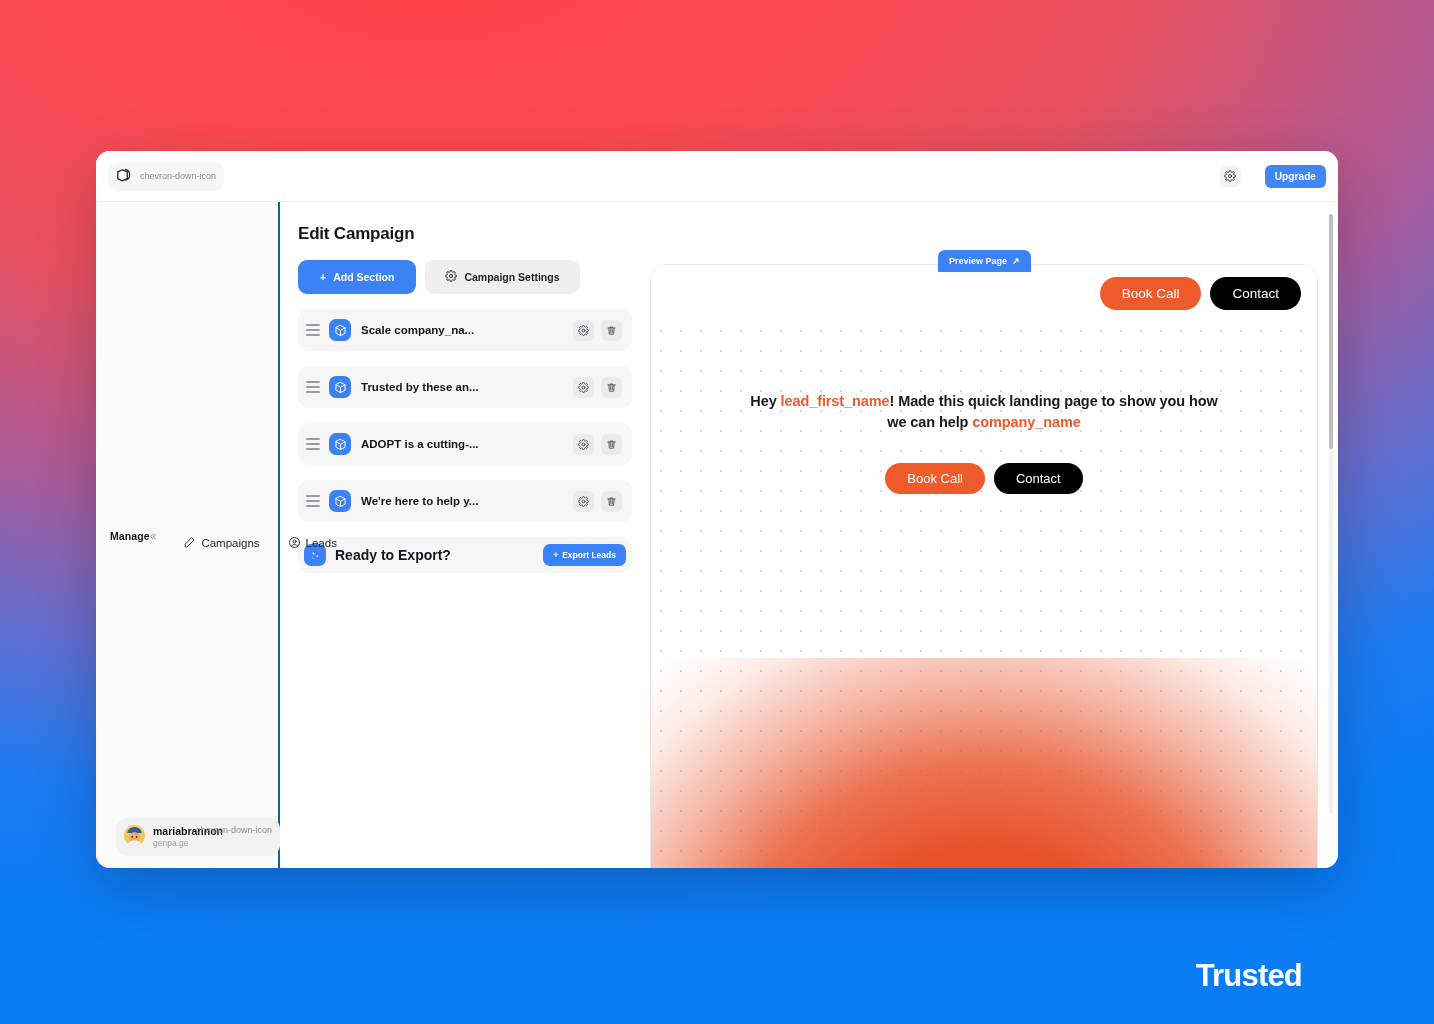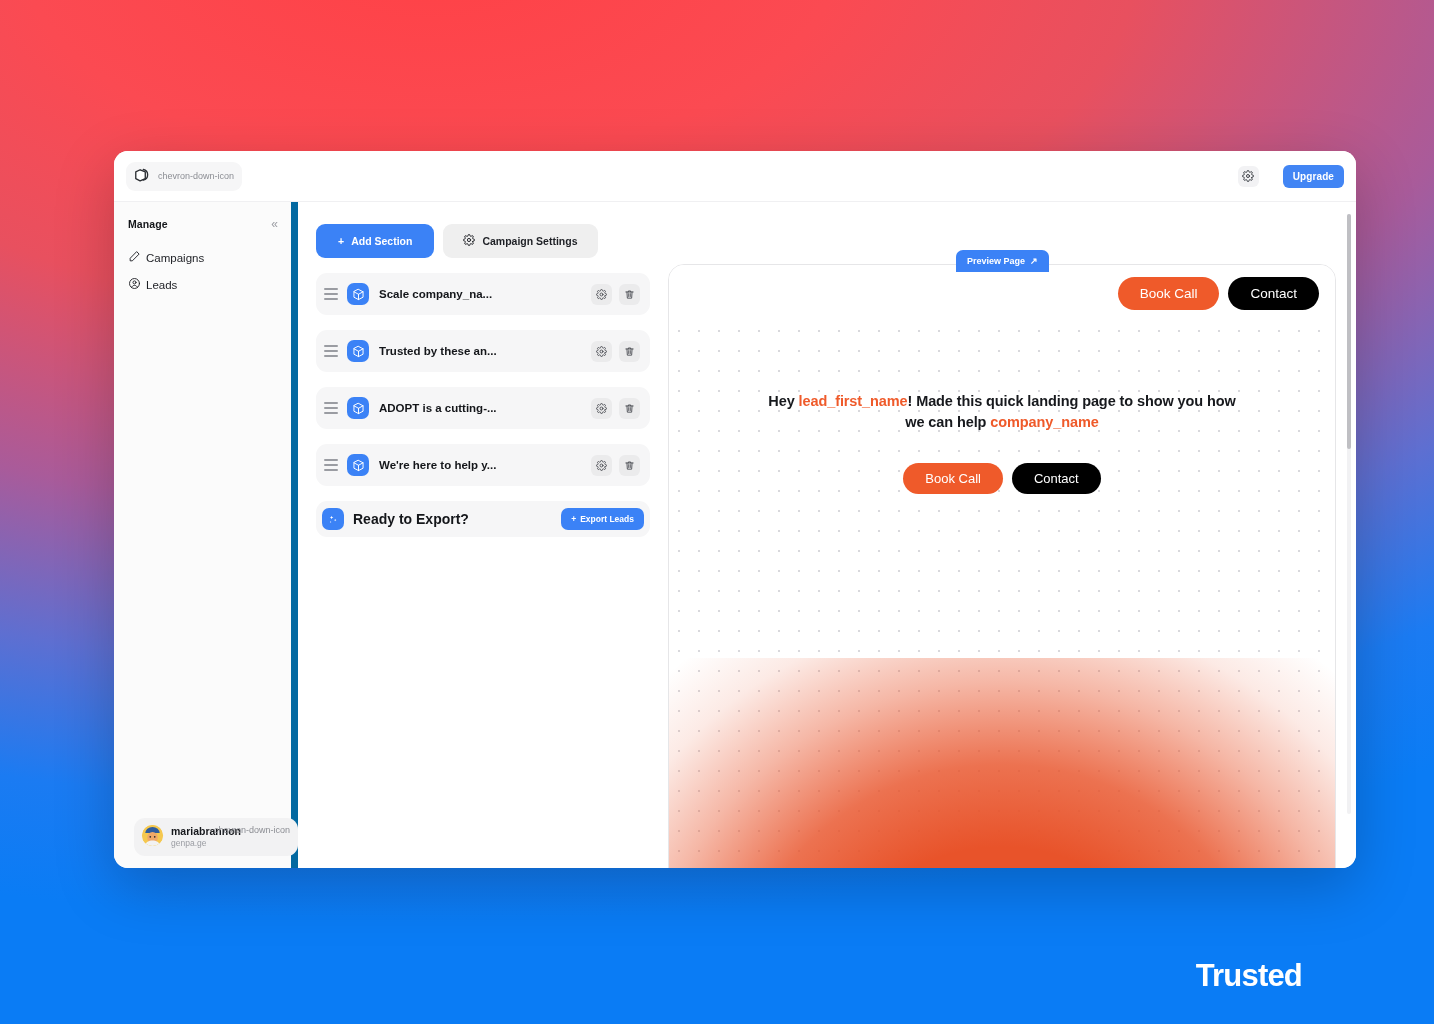--- a/index.html
+++ b/index.html
@@ -19,21 +19,20 @@
   .app-window {
     position: absolute;
     left: 96px; top: 151px;
     width: 1242px; height: 717px;
     background: #ffffff;
     border-radius: 14px;
     box-shadow: 0 18px 60px rgba(0,0,0,.22);
     overflow: hidden;
     display: flex;
     flex-direction: column;
-    margin-left: 18px;
   }
 
   
   .topbar {
     height: 51px;
     flex: 0 0 51px;
     background: #ffffff;
     border-bottom: 1px solid #f0f0f2;
     display: flex;
     align-items: center;
@@ -73,23 +72,23 @@
   }
 
   
   .app-body { flex: 1; display: flex; min-height: 0; }
 
   
   .sidebar {
     width: 184px;
     flex: 0 0 184px;
     background: #fbfbfb;
-    border-right: 7px solid #0369a1;
+    border-right: 2px solid #0369a1;
     display: flex;
-    flex-direction: column;
+    flex-direction: row;
     position: relative;
     padding: 16px 0 0 0;
   }
   .sb-header {
     display: flex; align-items: center; justify-content: space-between;
     padding: 0 14px 0 14px;
     margin-bottom: 14px;
   }
   .sb-title {
     font-size: 10.5px; font-weight: 700; color: #14161a; letter-spacing: .1px;
@@ -432,20 +431,21 @@
           <span class="user-name" style="display:block">mariabrannon</span>
           <span class="user-url" style="display:block">genpa.ge/mariabrann...</span>
         </span>
         <span class="user-chev">chevron-down-icon</span>
       </div>
     </aside>
 
     <div class="main">
 
       <section class="editor">
+        <h1>Edit Campaign</h1>
 
         <div class="btn-row">
           <button class="btn-primary">
             <span>+</span>
             <span>Add Section</span>
           </button>
           <button class="btn-soft">
             <span>
               <svg viewBox="0 0 24 24" fill="none" stroke="#1d1f24" stroke-width="1.9" stroke-linecap="round" stroke-linejoin="round">
                 <circle cx="12" cy="12" r="3.2"></circle>

